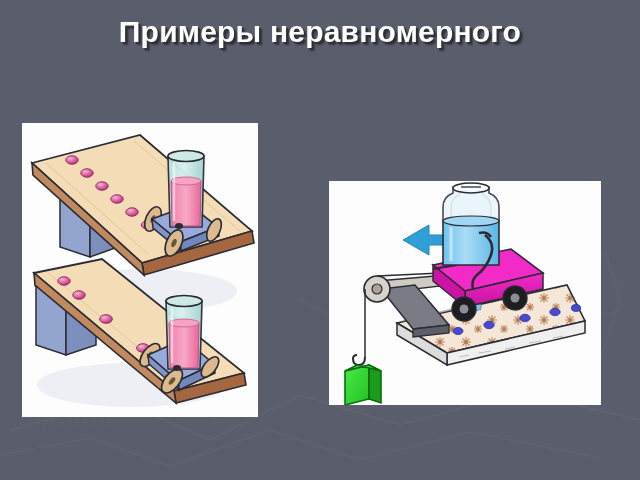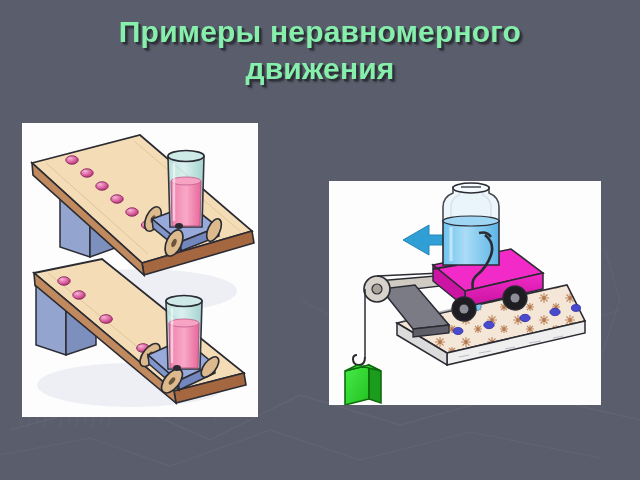--- a/index.html
+++ b/index.html
@@ -15,21 +15,21 @@
     opacity:.055;pointer-events:none;
   }
   .slide{position:absolute;left:0;top:0;width:640px;height:480px;}
 
   
   .title{
     position:absolute;left:0;top:14px;width:640px;
     text-align:center;
     font-size:30px;font-weight:bold;
     line-height:1.22;
-    color:#86efac;
+    color:#ffffff;
     letter-spacing:.2px;
     text-shadow:2px 2px 0 #2f3038, 3px 3px 2px rgba(20,20,25,.55);
   }
   .title span{display:block;}
 
   
   .panel{position:absolute;background:#fdfdfd;overflow:hidden;}
   #panel-left{left:22px;top:123px;width:236px;height:294px;}
   #panel-right{left:329px;top:181px;width:272px;height:224px;}
 
@@ -46,21 +46,20 @@
     <path d="M300 300 L360 330 L420 300 L520 340 L620 310" stroke="#cfd4e6" stroke-width="1" fill="none"></path>
     <g stroke="#cfd4e6" stroke-width="1" fill="none">
       <path d="M20 425 l4 -18 M28 428 l3 -22 M36 424 l5 -16 M44 429 l3 -20 M52 423 l4 -17 M60 428 l3 -21 M68 425 l4 -15 M76 427 l3 -19 M84 424 l4 -16 M92 428 l3 -18 M100 425 l4 -14 M108 427 l3 -17"></path>
     </g>
     <path d="M210 300 L240 360 L215 420" stroke="#cfd4e6" stroke-width="1" fill="none"></path>
     <path d="M605 250 L620 300 L600 360" stroke="#cfd4e6" stroke-width="1" fill="none"></path>
   </svg>
 
   <div class="title">
     <span>Примеры неравномерного</span>
-    <span>движения</span>
   </div>
 
   <div class="panel" id="panel-left">
     <svg class="fig" width="236" height="294" viewBox="0 0 236 294">
       <defs>
         <linearGradient id="glassGradA" x1="0" y1="0" x2="1" y2="0">
           <stop offset="0%" stop-color="#b9e3de"></stop>
           <stop offset="45%" stop-color="#d9f0ee"></stop>
           <stop offset="100%" stop-color="#9fd2cd"></stop>
         </linearGradient>

